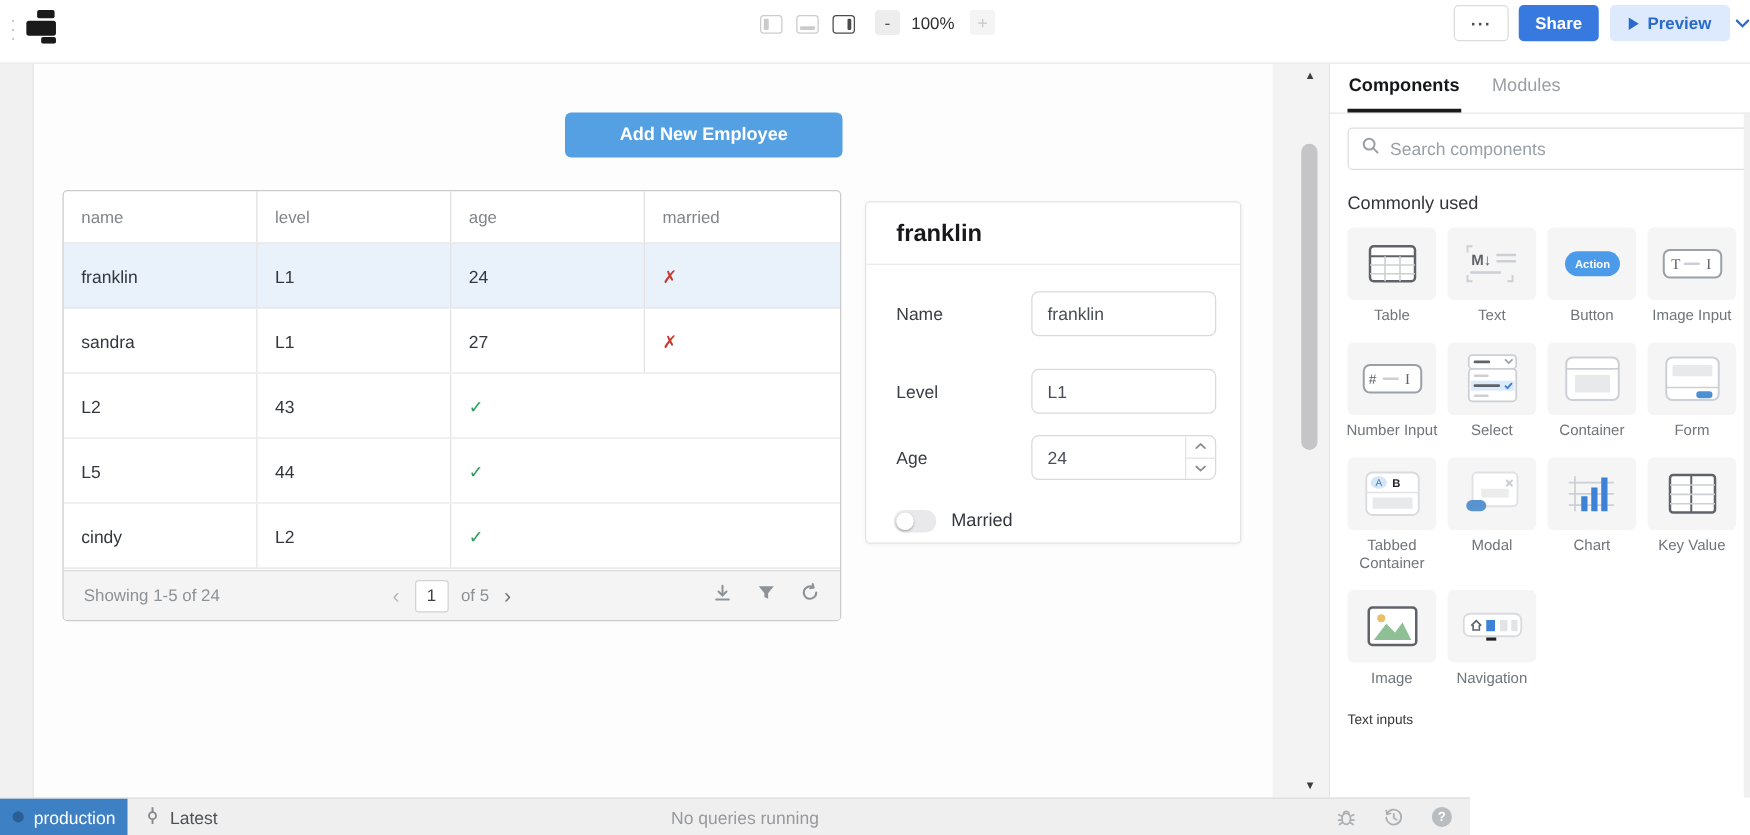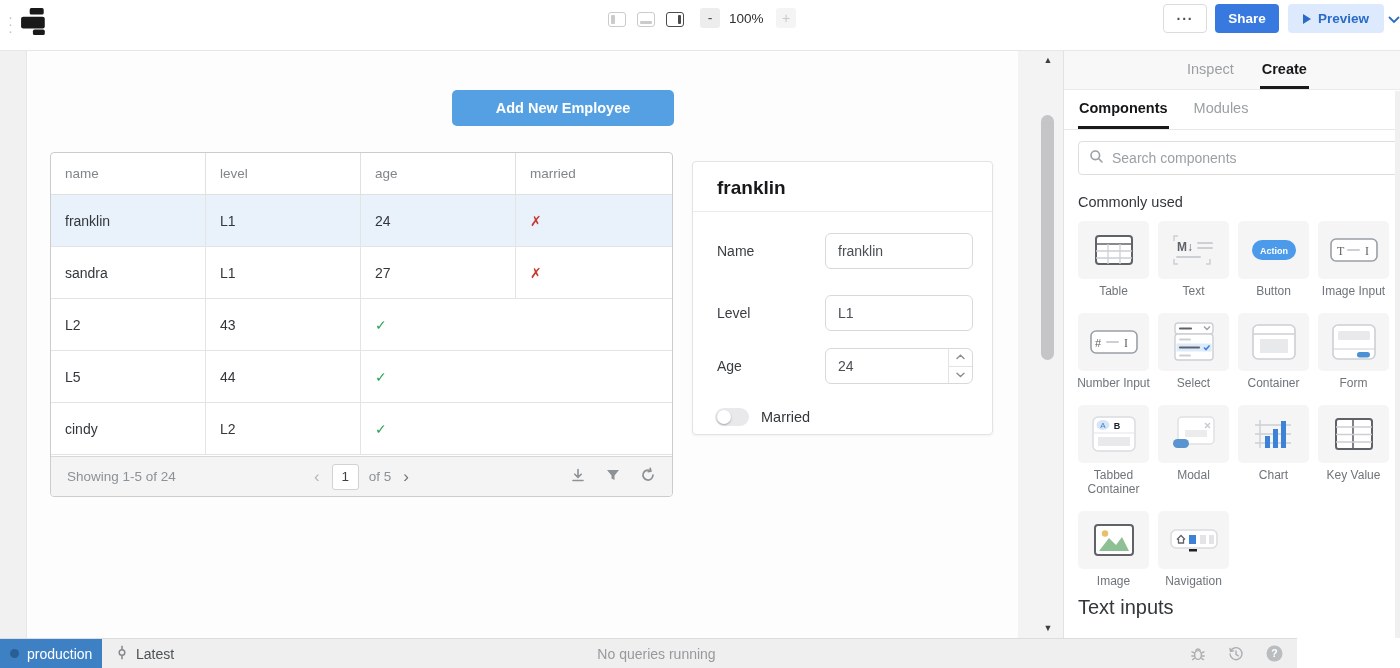--- a/index.html
+++ b/index.html
@@ -96,25 +96,25 @@
   .sb-subtab.active { color:#151618; font-weight:600; border-bottom-color:#1a1a1a; }
   .sb-search { margin:11px 0 0 14px; width:332px; height:34px; border:1px solid #dedede; border-radius:4px; display:flex; align-items:center; padding:0 10px; gap:8px; background:#fff; }
   .sb-search input { border:none; outline:none; flex:1; font-size:14px; color:#3a3e44; font-family:inherit; }
   .sb-search input::placeholder { color:#9aa0a5; }
   .sb-content { padding:19px 0 0 14px; }
   .sb-section-title { font-size:14.5px; color:#33363a; margin-bottom:11px; }
   .card-grid { display:grid; grid-template-columns:repeat(4,71px); column-gap:9px; row-gap:15px; width:311px; }
   .card-cell { display:flex; flex-direction:column; align-items:center; cursor:grab; }
   .card-box { width:71px; height:58px; background:#f5f5f6; border-radius:5px; display:flex; align-items:center; justify-content:center; }
   .card-label { margin-top:5px; font-size:12px; color:#6f757b; text-align:center; line-height:14px; width:79px; }
-  .sb-next-title { font-size:20px; color:#33363a; margin-top:8px; }
+  .sb-next-title { font-size:11px; color:#33363a; margin-top:21px; }
   .sb-scroll { position:absolute; right:0; top:40px; bottom:0; width:5px; background:#f0f0f0; }
 
   
-  .bottombar { position:absolute; left:0; bottom:0; width:1297px; height:30px; background:#efefef; border-top:1px solid #dddddd; display:flex; align-items:center; }
+  .bottombar { position:absolute; left:0; bottom:0; width:1176px; height:30px; background:#efefef; border-top:1px solid #dddddd; display:flex; align-items:center; }
   .env-badge { width:102px; height:30px; background:#3e80c4; color:#fff; font-size:14px; display:flex; align-items:center; padding-left:10px; gap:8px; cursor:pointer; }
   .env-dot { width:9px; height:9px; border-radius:50%; background:#2a5f96; }
   .version { display:flex; align-items:center; gap:7px; margin-left:13px; font-size:14px; color:#4d5156; cursor:pointer; }
   .bb-status { position:absolute; left:16px; right:0; text-align:center; font-size:14px; color:#97999d; pointer-events:none; }
   .bb-icons { margin-left:auto; display:flex; align-items:center; gap:22px; padding-right:14px; z-index:2; }
   .bb-icons > span { cursor:pointer; display:flex; }
 </style>
 </head>
 <body>
 
@@ -267,24 +267,20 @@
     </div>
   </div>
 
   <div class="cv-scroll">
     <div class="cv-arrow" style="top:4px;">▲</div>
     <div class="cv-thumb"></div>
     <div class="cv-arrow" style="bottom:5px;">▼</div>
   </div>
 
   <div class="sidebar">
-    <div class="sb-tabs">
-      <div class="sb-tab">Inspect</div>
-      <div class="sb-tab active">Create</div>
-    </div>
     <div class="sb-subtabs">
       <div class="sb-subtab active">Components</div>
       <div class="sb-subtab">Modules</div>
     </div>
     <div class="sb-search">
       <span>
         <svg width="15" height="15" viewBox="0 0 15 15" fill="none" stroke="#9aa0a5" stroke-width="1.6" stroke-linecap="round">
           <circle cx="6.3" cy="6.3" r="4.3"></circle>
             <path d="M9.7 9.7 L13 13"></path>
         </svg>

